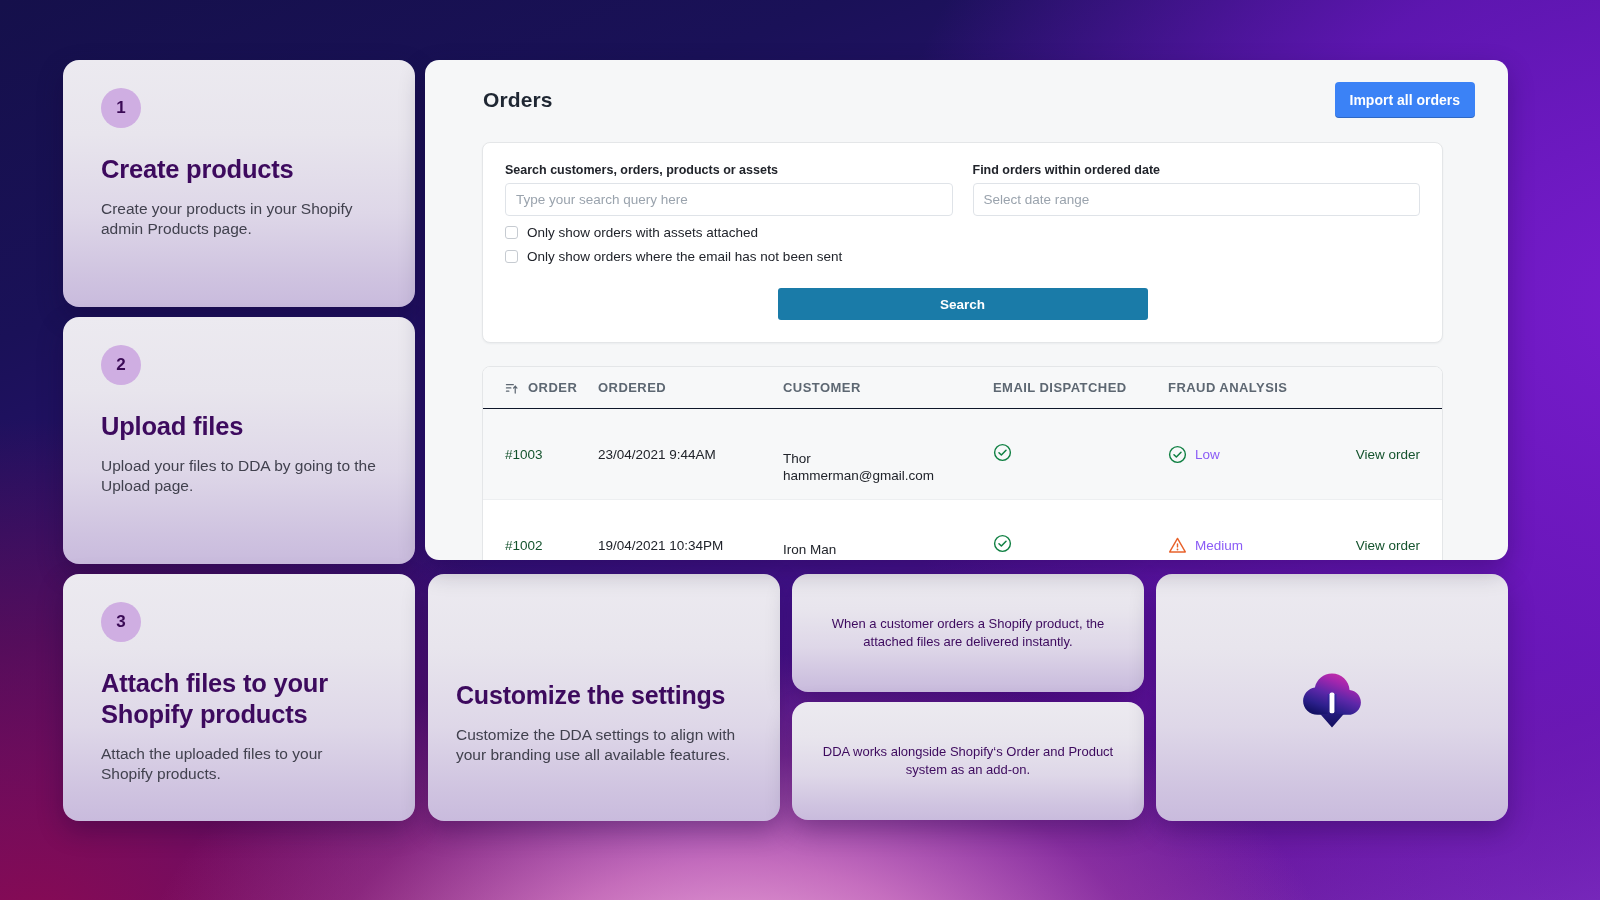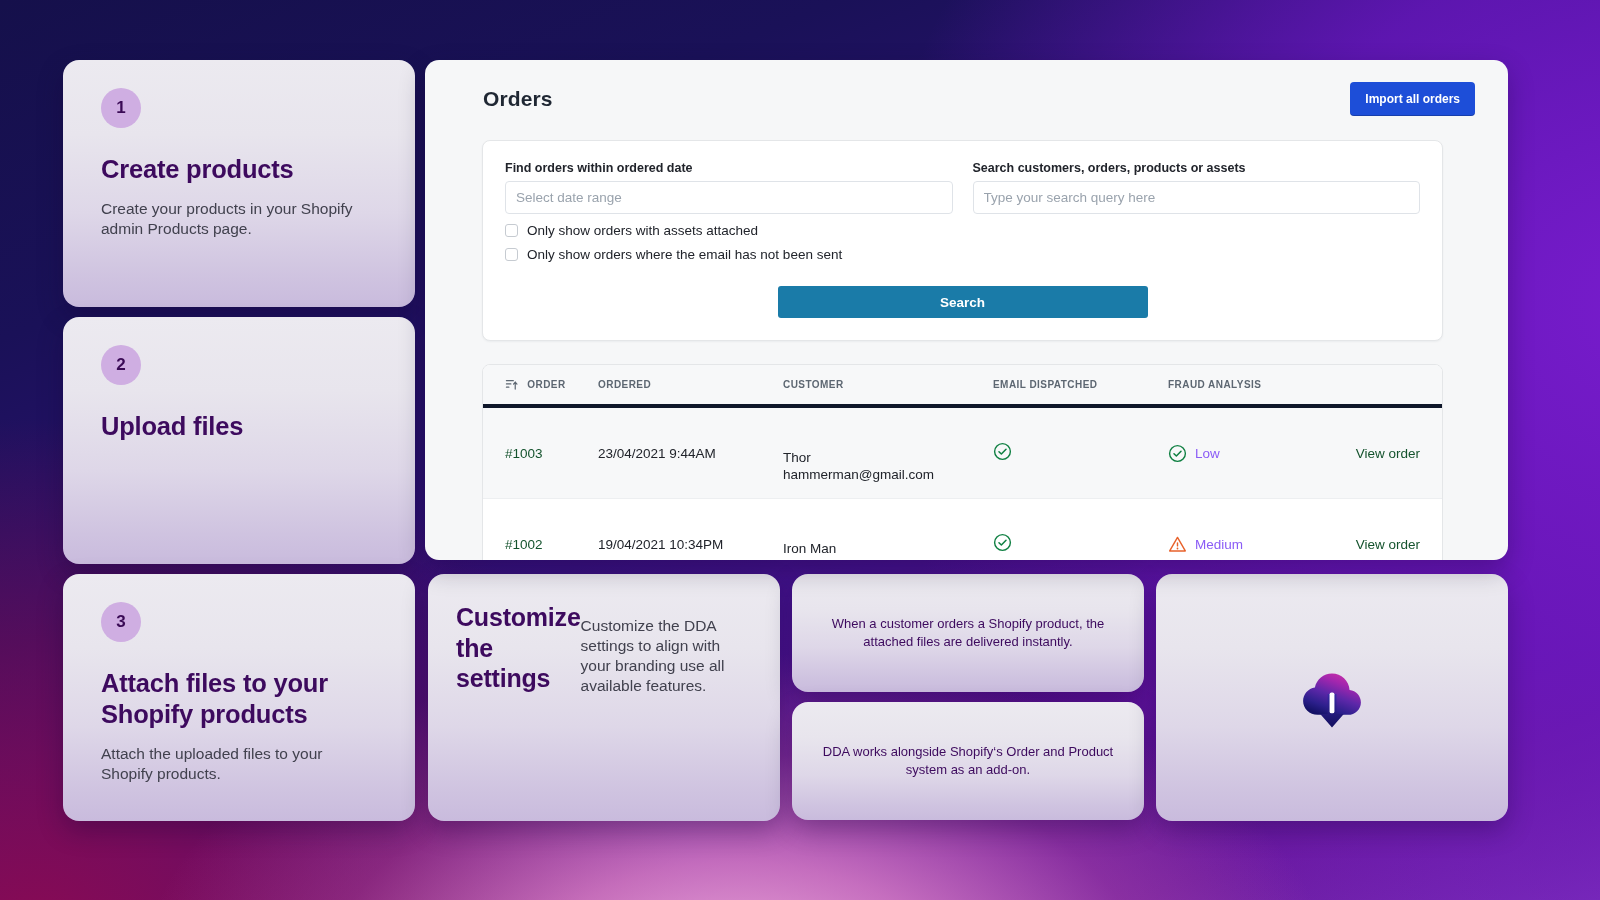--- a/index.html
+++ b/index.html
@@ -63,21 +63,21 @@
   #step-card-1 { top: 60px;  height: 247px; }
   #step-card-2 { top: 317px; height: 247px; }
   #step-card-3 { top: 574px; height: 247px; }
   .step-card .card-title { margin-top: 26px; }
   .step-card .card-body  { margin-top: 14px; }
 
   
   #customize-card {
     left: 428px; top: 574px; width: 352px; height: 247px;
     padding: 28px 28px 28px 28px;
-    display: flex; flex-direction: row; justify-content: flex-end;
+    display: flex; flex-direction: column; justify-content: flex-end;
   }
   #customize-card .card-title { font-size: 25px; }
   #customize-card .card-body { margin-top: 14px; margin-bottom: 28px; }
 
   
   .fact-card {
     left: 792px; width: 352px;
     display: flex; align-items: center; justify-content: center;
     padding: 0 26px;
     text-align: center;
@@ -112,26 +112,26 @@
   }
 
   #orders-title {
     font-size: 21px;
     font-weight: 600;
     color: #1f2733;
     letter-spacing: 0.1px;
   }
 
   #import-all-orders-button {
-    background: #1d4ed8;
+    background: #3b82f6;
     color: #ffffff;
     border: none;
     border-radius: 4px;
     font-family: inherit;
-    font-size: 12px;
+    font-size: 14px;
     font-weight: bold;
     padding: 10px 15px;
     cursor: pointer;
     box-shadow: inset 0 -1px 0 rgba(0,0,0,0.20);
   }
 
   
   #search-panel {
     margin: 24px 65px 0 57px;
     background: #ffffff;
@@ -202,26 +202,26 @@
     border-radius: 8px 8px 0 0;
     overflow: hidden;
   }
   table#orders-table {
     width: 100%;
     border-collapse: collapse;
   }
   #orders-table thead th {
     background: #f7f8f9;
     text-align: left;
-    font-size: 10px;
+    font-size: 13px;
     font-weight: bold;
     letter-spacing: 0.45px;
     color: #5d6772;
     padding: 13px 0 13px 0;
-    border-bottom: 4px solid #0f172a;
+    border-bottom: 1px solid #0f172a;
   }
   #orders-table tbody td {
     font-size: 13.5px;
     color: #21242b;
     padding: 16px 0;
     border-bottom: 1px solid #edeff1;
     vertical-align: middle;
   }
   #orders-table tbody tr:nth-child(odd) td { background: #f7f8f9; }
   #orders-table tbody tr:nth-child(even) td { background: #ffffff; }
@@ -258,20 +258,21 @@
 
   <div class="card step-card" id="step-card-1">
     <div class="step-badge">1</div>
     <div class="card-title">Create products</div>
     <div class="card-body">Create your products in your Shopify admin Products page.</div>
   </div>
 
   <div class="card step-card" id="step-card-2">
     <div class="step-badge">2</div>
     <div class="card-title">Upload files</div>
+    <div class="card-body">Upload your files to DDA by going to the Upload page.</div>
   </div>
 
   <div class="card step-card" id="step-card-3">
     <div class="step-badge">3</div>
     <div class="card-title">Attach files to your Shopify products</div>
     <div class="card-body">Attach the uploaded files to your Shopify products.</div>
   </div>
 
   <div class="card" id="customize-card">
     <div class="card-title">Customize the settings</div>
@@ -310,27 +311,27 @@
 
     <div id="orders-header">
       <div id="orders-title">Orders</div>
       <button id="import-all-orders-button">Import all orders</button>
     </div>
 
     <div id="search-panel">
       <div id="search-fields">
 
         <div class="field">
+          <span class="field-label">Search customers, orders, products or assets</span>
+          <input type="text" placeholder="Type your search query here" style="">
+        </div>
+
+        <div class="field">
           <span class="field-label">Find orders within ordered date</span>
           <input type="text" placeholder="Select date range" style="">
-        </div>
-
-        <div class="field">
-          <span class="field-label">Search customers, orders, products or assets</span>
-          <input type="text" placeholder="Type your search query here" style="">
         </div>
 
       </div>
 
       <div class="checkbox-row">
         <span class="cbx"></span>
         <span class="cbx-label">Only show orders with assets attached</span>
       </div>
 
       <div class="checkbox-row">

